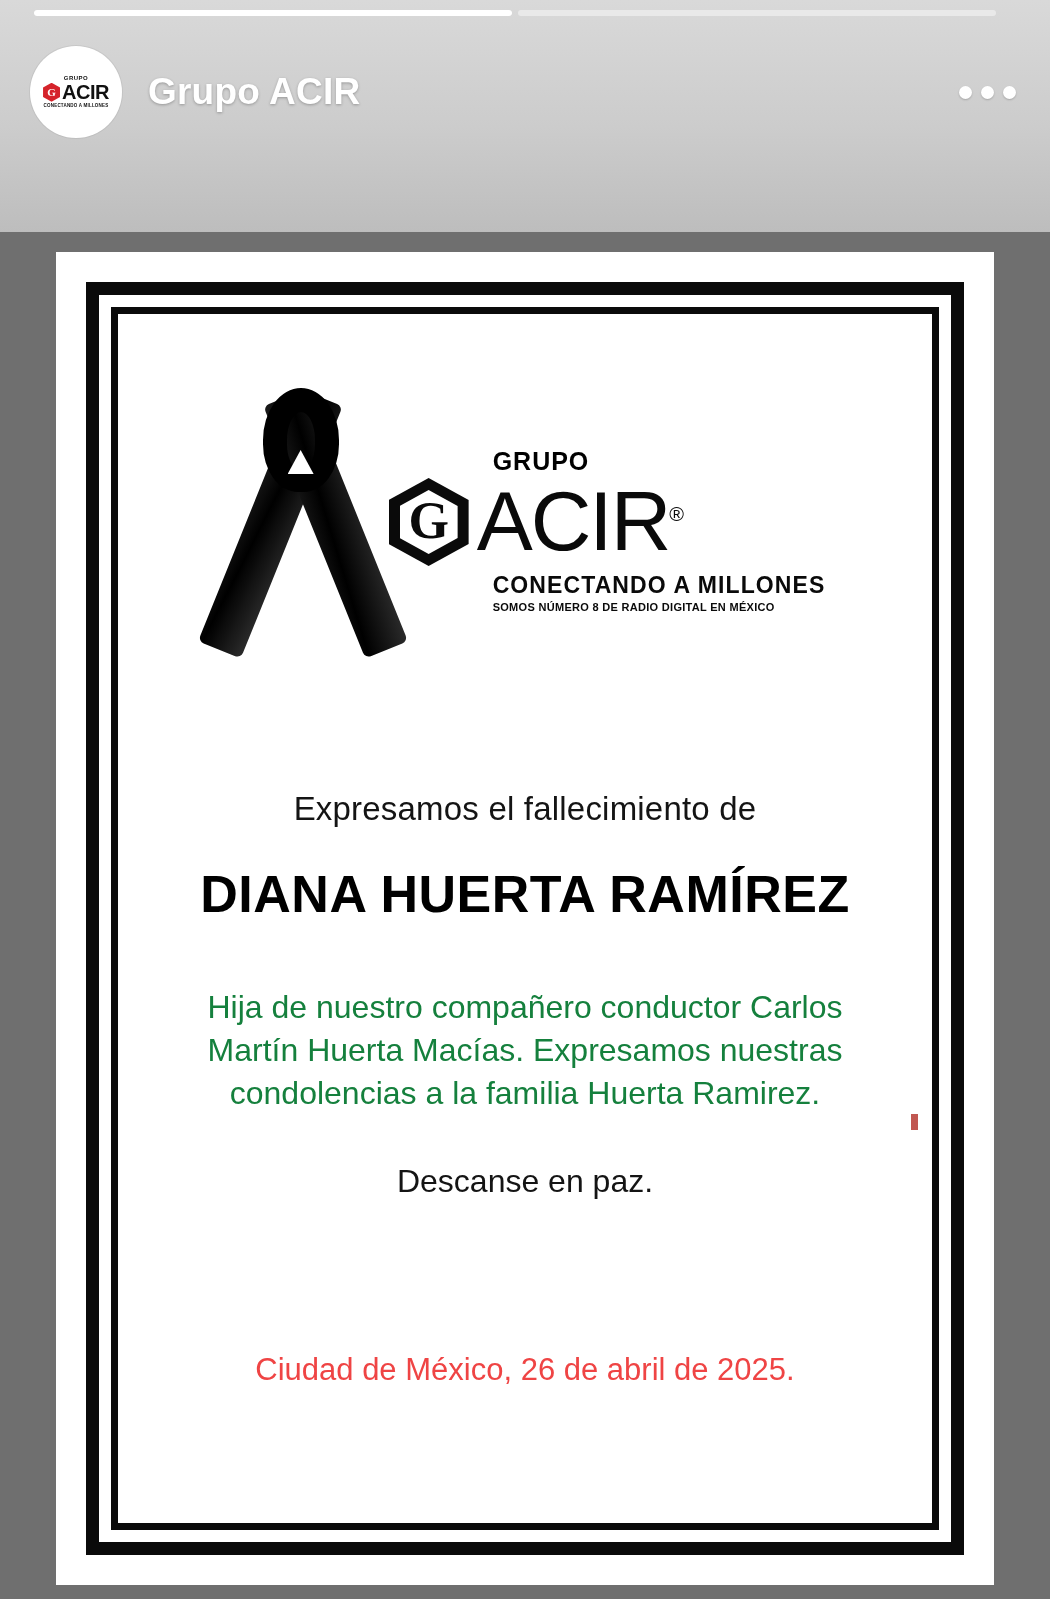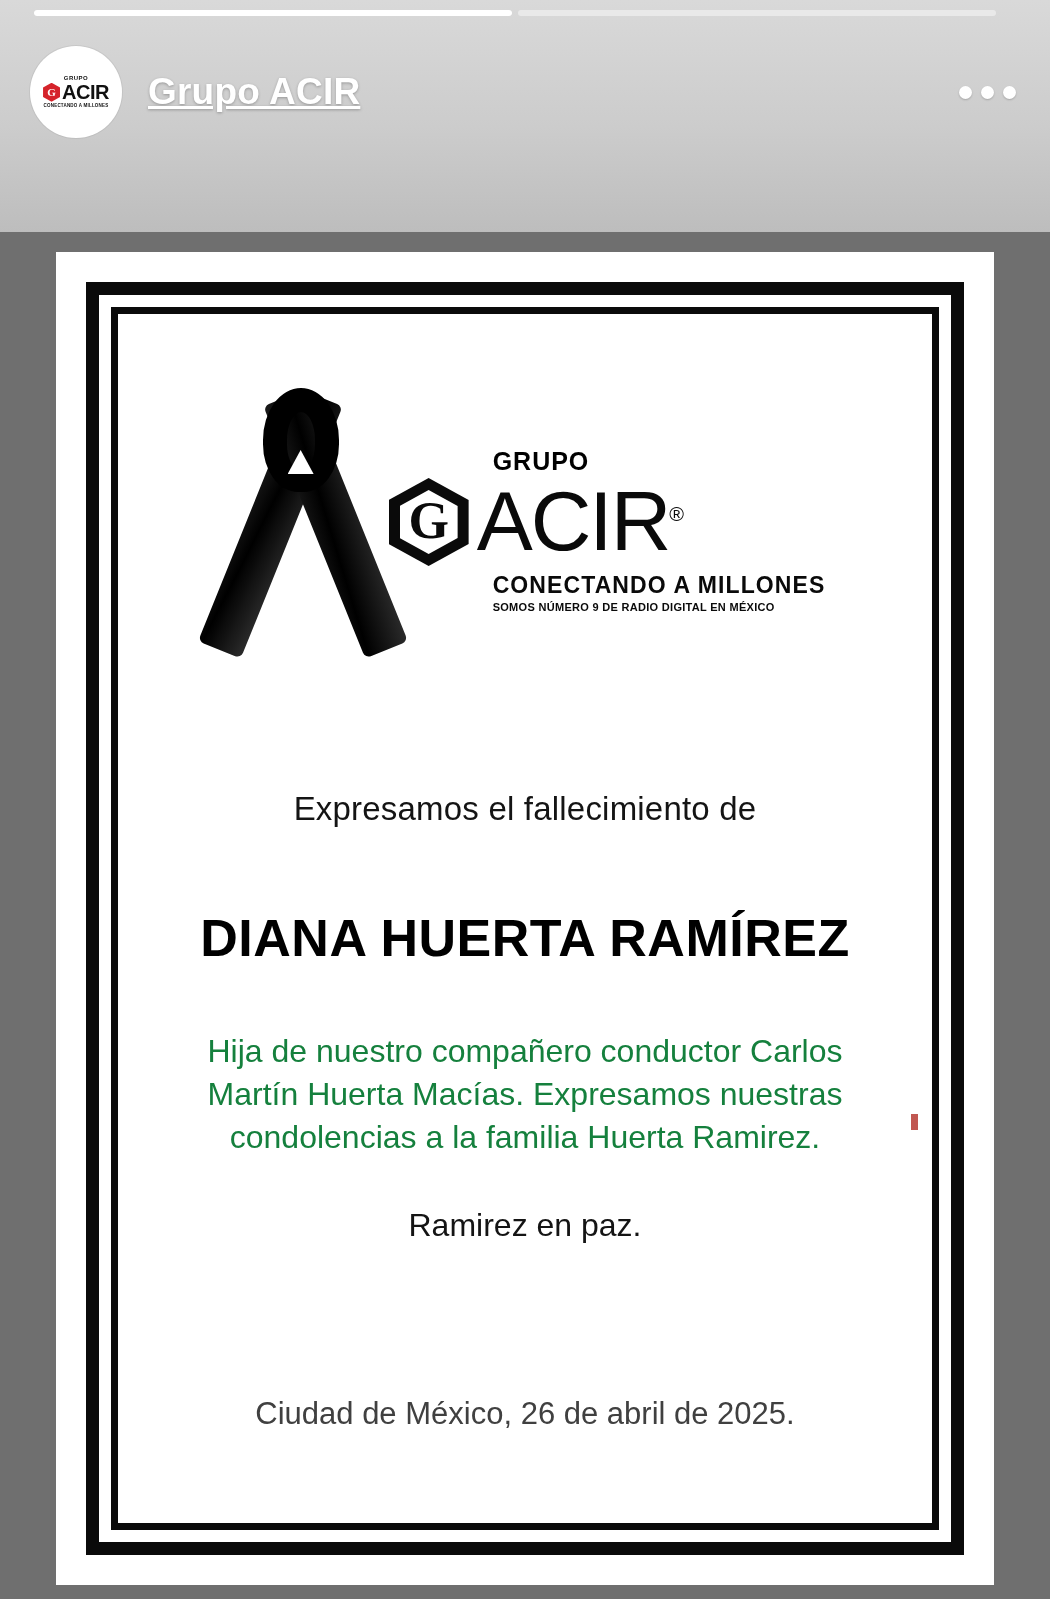--- a/index.html
+++ b/index.html
@@ -125,21 +125,20 @@
   }
 
   .account-name {
     margin-left: 26px;
     font-size: 37px;
     font-weight: bold;
     color: #ffffff;
     text-shadow: 0 1px 3px rgba(0,0,0,0.28);
     letter-spacing: 0.2px;
     white-space: nowrap;
-    text-decoration: underline;
   }
 
   .more-btn {
     margin-left: auto;
     display: flex;
     align-items: center;
     gap: 9px;
     padding: 10px 4px;
   }
   .more-btn i {
@@ -321,41 +320,41 @@
     color: #111;
     padding: 0 70px;
   }
   .line-lament {
     margin-top: 122px;
     font-size: 33px;
     letter-spacing: 0.2px;
     color: #141414;
   }
   .name {
-    margin-top: 80px;
+    margin-top: 36px;
     font-size: 52px;
     font-weight: bold;
     letter-spacing: 0.5px;
     color: #000;
   }
   .desc {
     margin-top: 62px;
     font-size: 32px;
     line-height: 1.34;
     color: #15803d;
   }
   .rest {
     margin-top: 48px;
     font-size: 32px;
     color: #141414;
   }
   .place-date {
     margin-top: 152px;
     font-size: 31px;
-    color: #404040;
+    color: #ef4444;
     text-align: center;
   }
 
   .stray-mark {
     position: absolute;
     right: 14px;
     top: 800px;
     width: 7px;
     height: 16px;
     background: #b63a33;
@@ -421,30 +420,30 @@
 
             <div class="acir-logo">
               <div class="acir-grupo">GRUPO</div>
               <div class="acir-main">
                 <div class="acir-hex">
                   <span>G</span>
                 </div>
                 <div class="acir-word"><span>ACIR</span><span class="acir-reg">®</span></div>
               </div>
               <div class="acir-sub1">CONECTANDO A MILLONES</div>
-              <div class="acir-sub2">SOMOS NÚMERO 9 DE RADIO DIGITAL EN MÉXICO</div>
+              <div class="acir-sub2">SOMOS NÚMERO 8 DE RADIO DIGITAL EN MÉXICO</div>
             </div>
 
           </div>
 
           <div class="text-block">
             <div class="line-lament">Expresamos el fallecimiento de</div>
             <div class="name">DIANA HUERTA RAMÍREZ</div>
             <div class="desc">Hija de nuestro compañero conductor Carlos Martín Huerta Macías. Expresamos nuestras condolencias a la familia Huerta Ramirez.</div>
-            <div class="rest">Ramirez en paz.</div>
+            <div class="rest">Descanse en paz.</div>
             <div class="place-date">Ciudad de México, 26 de abril de 2025.</div>
           </div>
 
           <div class="stray-mark"></div>
 
         </div>
       </div>
     </div>
 
   </div>

